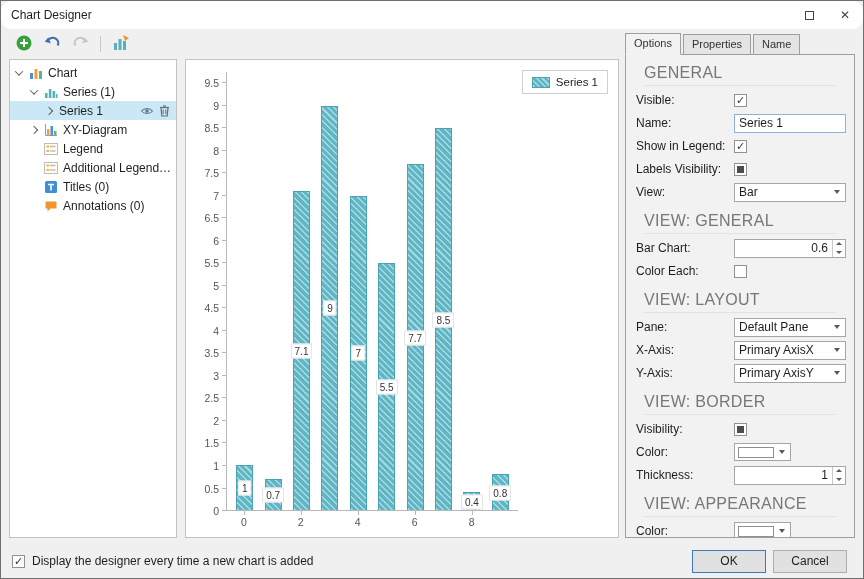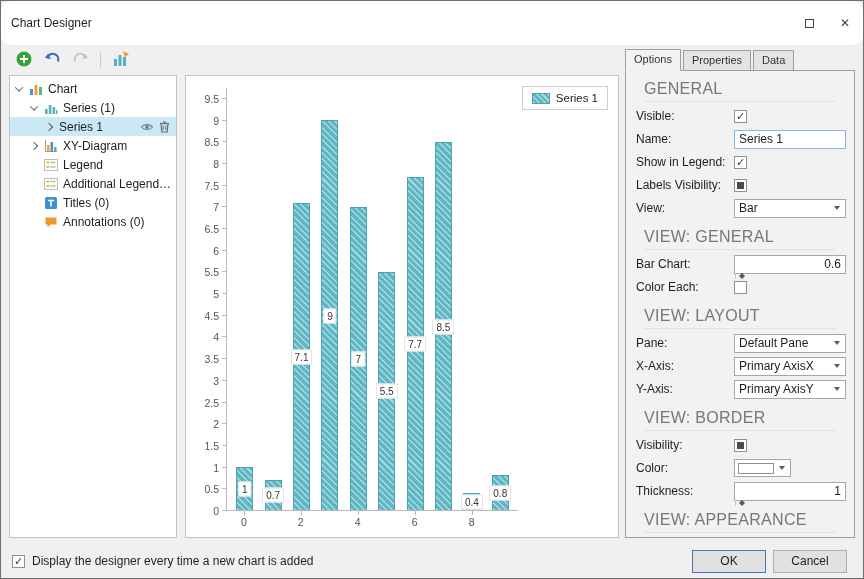--- a/index.html
+++ b/index.html
@@ -1,20 +1,20 @@
 <!DOCTYPE html>
 <html><head>
 <meta charset="utf-8">
 <style>
   * { box-sizing: border-box; margin: 0; padding: 0; }
   body { font-family: "Liberation Sans", sans-serif; font-size: 12px; color: #1e1e1e; background: #fff; }
   .dialog { width: 864px; height: 579px; background: #f0f0f0; border: 1px solid #6e6e6e; display: flex; flex-direction: column; overflow: hidden; }
 
   
-  .titlebar { height: 44px; background: #fff; display: flex; align-items: center; flex: none; border-radius: 10px; }
+  .titlebar { height: 28px; background: #fff; display: flex; align-items: center; flex: none; border-radius: 10px; }
   .titlebar .title { padding-left: 10px; flex: 1; }
   .win-btns { display: flex; height: 100%; }
   .winbtn { width: 36px; height: 100%; display: flex; align-items: center; justify-content: center; color: #444; cursor: default; }
   .max-glyph { display: inline-block; width: 9px; height: 9px; border: 1px solid #444; }
 
   
   .content { flex: 1; display: flex; padding: 0 8px 6px; min-height: 0; }
   .left-col { flex: 1; display: flex; flex-direction: column; min-width: 0; }
   .toolbar { height: 30px; display: flex; align-items: center; gap: 2px; padding: 2px 2px; flex: none; }
   .tb-btn { width: 26px; height: 24px; display: flex; align-items: center; justify-content: center; border-radius: 2px; }
@@ -64,21 +64,21 @@
   .opt-row { height: 22px; display: flex; align-items: center; margin: 1px 8px 1px 10px; }
   .opt-label { flex: 1; }
   .ctrl { width: 112px; flex: none; display: flex; align-items: center; }
   .checkbox { width: 13px; height: 13px; background: #fff; border: 1px solid #919191; display: inline-flex; align-items: center; justify-content: center; flex: none; }
   .checkglyph { font-size: 11px; line-height: 11px; color: #333; }
   .squareglyph { width: 7px; height: 7px; background: #4c4c4c; }
   .textbox { width: 100%; height: 19px; line-height: 17px; background: #fff; border: 1px solid #8ab4dd; padding: 0 4px; overflow: hidden; white-space: nowrap; }
   .dropdown { width: 100%; height: 19px; background: #fff; border: 1px solid #a6a6a6; display: flex; align-items: center; padding: 0 5px 0 4px; }
   .dd-value { flex: 1; overflow: hidden; white-space: nowrap; }
   .dd-arrow { width: 0; height: 0; border-left: 3.5px solid transparent; border-right: 3.5px solid transparent; border-top: 4px solid #5a5a5a; flex: none; }
-  .spinbox { width: 100%; height: 19px; background: #fff; border: 1px solid #a6a6a6; display: flex; align-items: stretch; flex-direction: column; }
+  .spinbox { width: 100%; height: 19px; background: #fff; border: 1px solid #a6a6a6; display: flex; align-items: stretch; }
   .spin-value { flex: 1; text-align: right; padding: 0 4px; line-height: 17px; }
   .spin-btns { width: 13px; border-left: 1px solid #c9c9c9; display: flex; flex-direction: column; }
   .spin-up, .spin-down { flex: 1; display: flex; align-items: center; justify-content: center; }
   .spin-up::after { content: ''; border-left: 3px solid transparent; border-right: 3px solid transparent; border-bottom: 3.5px solid #5a5a5a; }
   .spin-down::after { content: ''; border-left: 3px solid transparent; border-right: 3px solid transparent; border-top: 3.5px solid #5a5a5a; }
   .colorbox { height: 18px; background: #fff; border: 1px solid #a6a6a6; display: inline-flex; align-items: center; gap: 5px; padding: 0 5px 0 3px; }
   .color-swatch { width: 36px; height: 11px; border: 1px solid #8f8f8f; }
 
   
   .footer { height: 34px; flex: none; display: flex; align-items: center; padding: 0 16px 0 11px; }
@@ -330,21 +330,21 @@
             <span>Series 1</span>
           </div>
         </div>
       </div>
     </div>
 
     <div class="right-col">
       <div class="tabs" id="tabs">
           <span class="tab active">Options</span>
           <span class="tab">Properties</span>
-          <span class="tab">Data</span>
+          <span class="tab">Name</span>
         </div>
       <div class="options-panel" id="optionsPanel">
           <div class="section-header">GENERAL</div>
           <div class="opt-row">
             <span class="opt-label">Visible:</span>
             <span class="ctrl">
               <span class="checkbox">
                 <span class="checkglyph">✓</span>
               </span>
             </span>

